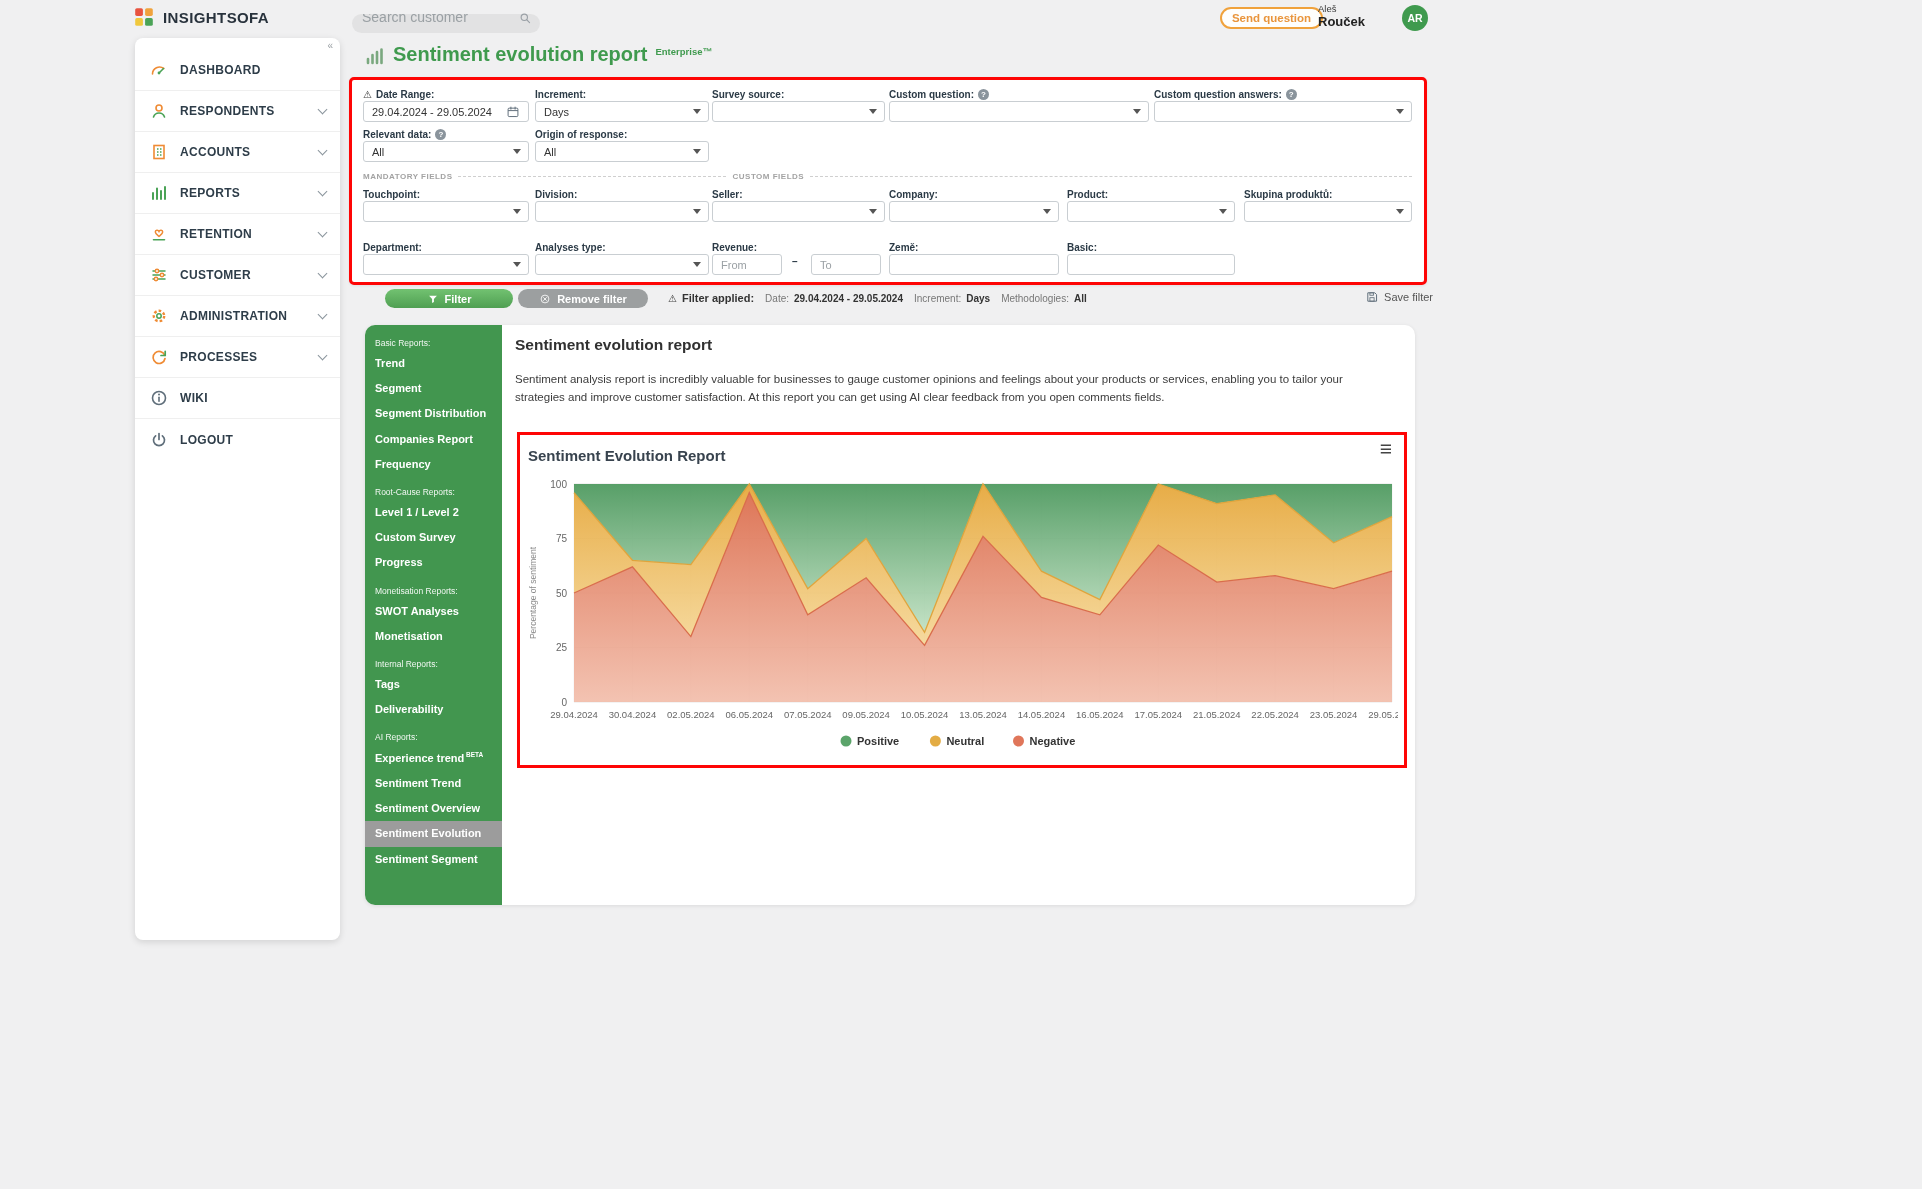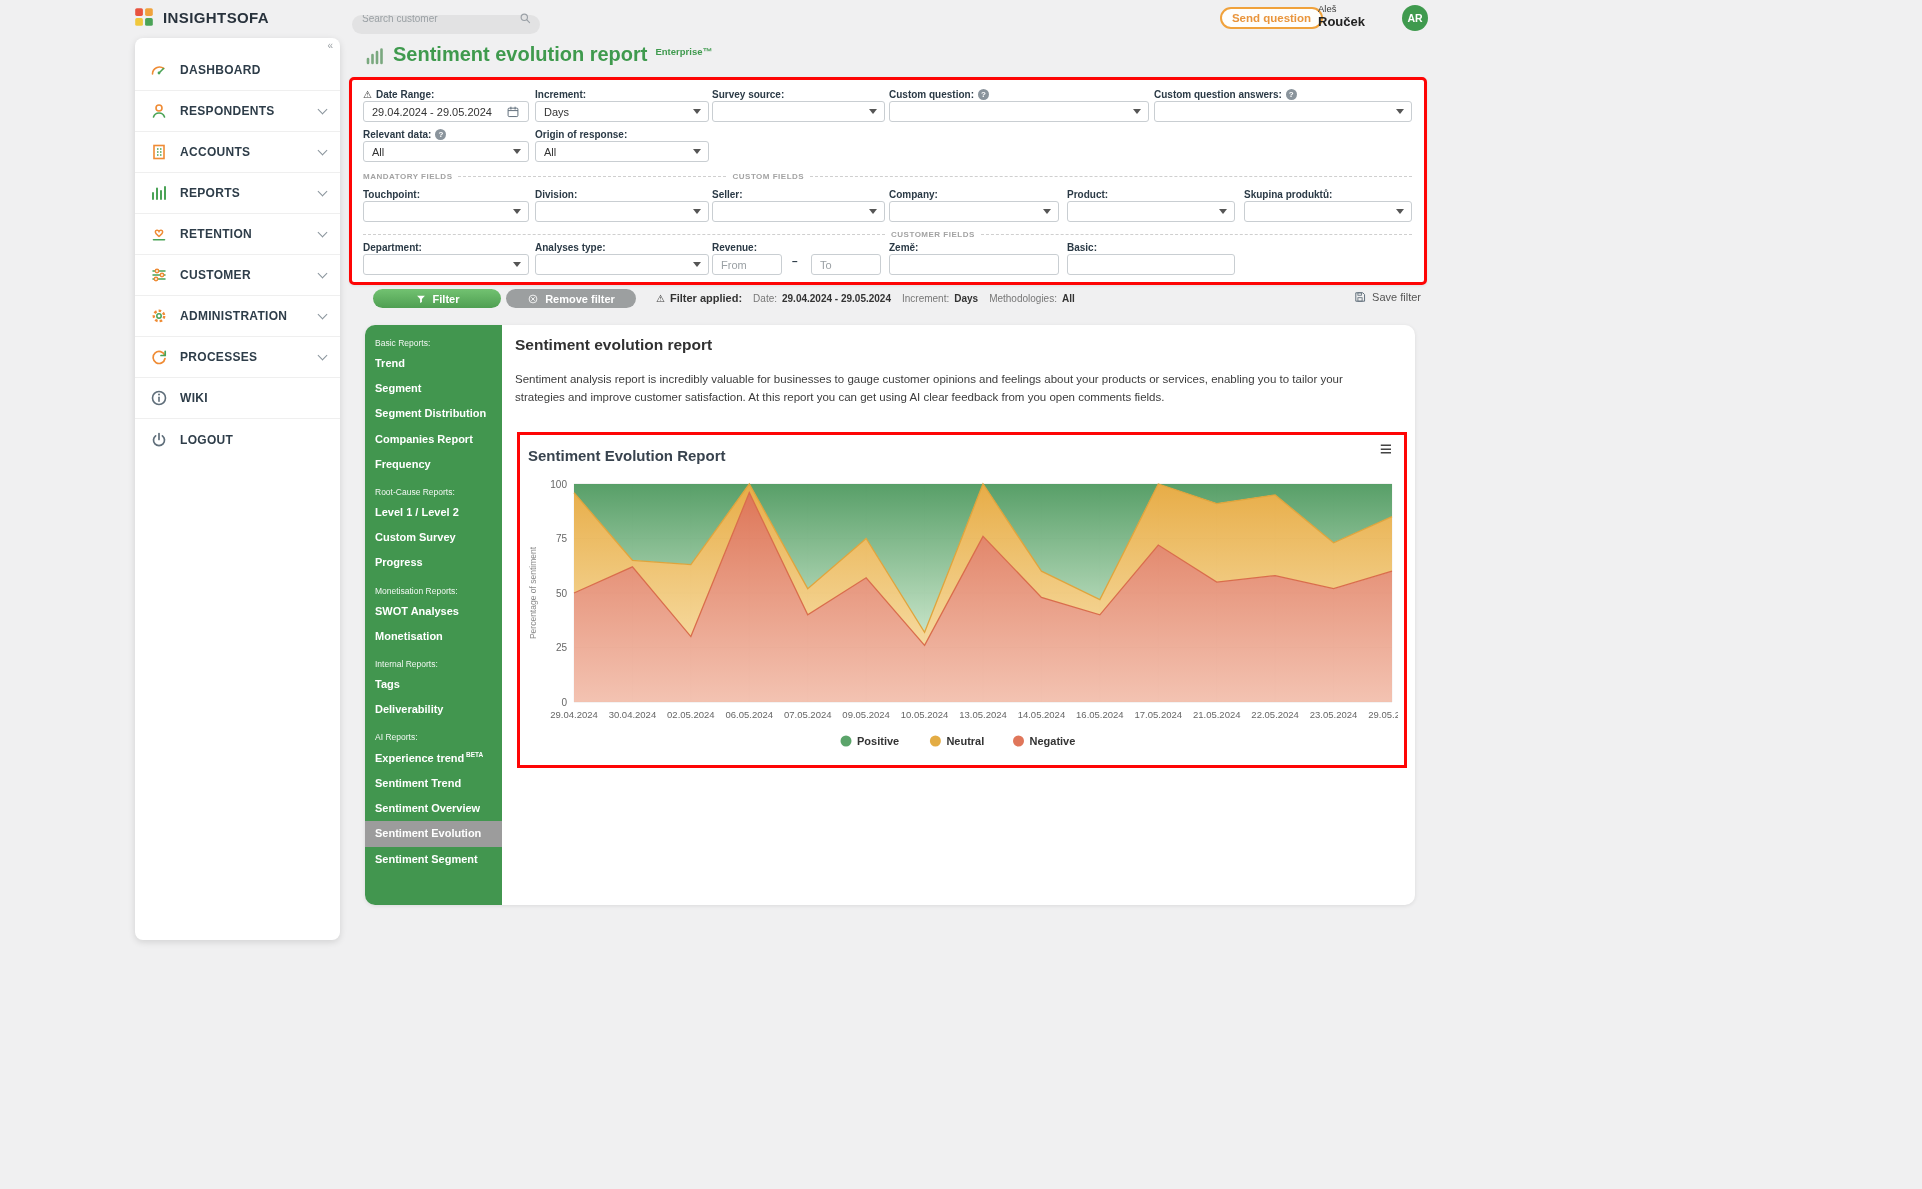--- a/index.html
+++ b/index.html
@@ -5,21 +5,21 @@
   * { margin:0; padding:0; box-sizing:border-box; }
   body { background:#f0f0f1; font-family:"Liberation Sans","DejaVu Sans",sans-serif; }
   #root { position:relative; width:1922px; height:1189px; background:#f0f0f1; overflow:hidden; }
 
   
   .topbar { position:absolute; left:0; top:0; width:100%; height:36px; }
   .logo { position:absolute; left:133px; top:6px; display:flex; align-items:center; gap:8px; }
   .logo svg { width:22px; height:22px; }
   .logo-text { font-size:15px; font-weight:800; letter-spacing:.4px; color:#28323c; }
   .search-wrap { position:absolute; left:352px; top:8px; width:188px; height:19px; }
-  .search { width:100%; height:100%; background:#e2e2e3; border:none; border-radius:10px; padding:0 28px 12px 10px; font-size:10px; color:#444; font-family:inherit; outline:none; }
+  .search { width:100%; height:100%; background:#e2e2e3; border:none; border-radius:10px; padding:0 28px 12px 10px; font-size:14px; color:#444; font-family:inherit; outline:none; }
   .search::placeholder { color:#9aa0a4; }
   .search-icon { position:absolute; right:8px; top:2.5px; width:14px; height:14px; }
   .send-btn { position:absolute; left:1220px; top:7px; width:103px; height:22px; border:2px solid #f0a23c; border-radius:11px; background:#fefefc; color:#e9953c; font-weight:700; font-size:11.5px; display:flex; align-items:center; justify-content:center; cursor:pointer; }
   .user-name { position:absolute; left:1318px; top:4px; width:78px; line-height:1.15; }
   .user-first { font-size:9.5px; color:#3a3a3a; display:block; }
   .user-last { font-size:13px; font-weight:700; color:#222; display:block; }
   .avatar { position:absolute; left:1402px; top:5px; width:26px; height:26px; border-radius:50%; background:#3f9a4e; color:#fff; font-size:10.5px; font-weight:700; display:flex; align-items:center; justify-content:center; }
 
   
   .sidebar { position:absolute; left:135px; top:38px; width:205px; height:902px; background:#fff; border-radius:8px; box-shadow:0 2px 7px rgba(0,0,0,.13); }
@@ -48,21 +48,21 @@
   .ctl.sel { padding-right:20px; cursor:pointer; }
   .caret { position:absolute; right:7px; top:7px; width:0; height:0; border-left:4px solid transparent; border-right:4px solid transparent; border-top:5px solid #555; }
   .date { justify-content:space-between; cursor:pointer; }
   .date svg { width:14px; height:14px; }
   .ctl input { border:none; outline:none; width:100%; font-size:11px; font-family:inherit; color:#333; }
   .ctl input::placeholder { color:#9aa0a4; }
   .sep { position:absolute; display:flex; align-items:center; gap:6px; font-size:8px; font-weight:700; color:#a3a3a3; letter-spacing:.5px; }
   .dash { border-top:1px dashed #cfcfcf; height:0; }
 
   
-  .fbar { position:absolute; left:373px; top:289px; width:1050px; height:20px;padding-left:17px; }
+  .fbar { position:absolute; left:385px; top:289px; width:1050px; height:20px;padding-left:17px; }
   .btn-filter { position:absolute; left:0; top:0; width:128px; height:19px; background:linear-gradient(#72c271,#4f9f52); border-radius:10px; color:#fff; font-size:11px; font-weight:700; display:flex; align-items:center; justify-content:center; gap:6px; cursor:pointer; }
   .btn-filter svg, .btn-remove svg { width:12px; height:12px; }
   .btn-remove { position:absolute; left:133px; top:0; width:130px; height:19px; background:#9c9fa0; border-radius:10px; color:#fff; font-size:11px; font-weight:700; display:flex; align-items:center; justify-content:center; gap:6px; cursor:pointer; }
   .applied { position:absolute; left:283px; top:3px; display:flex; align-items:center; gap:5px; font-size:10px; color:#777; white-space:nowrap; }
   .applied .lab { font-size:11px; font-weight:700; color:#333; margin-right:6px; }
   .applied .v { font-weight:700; color:#333; margin-right:6px; }
   .save { position:absolute; right:2px; top:1px; display:flex; align-items:center; gap:5px; font-size:11px; color:#555; cursor:pointer; }
   .save svg { width:14px; height:14px; }
 
   
@@ -310,25 +310,20 @@
         <span class="caret"></span>
       </div>
     <span class="flabel" style="left:892px;top:109px">
         <span>Skupina produktů:</span>
       </span>
     <div class="ctl sel" style="left:892px;top:121px;width:168px">
         <span></span>
         <span class="caret"></span>
       </div>
 
-    <div class="sep" style="left:11px;top:150px;width:1049px">
-      <span class="dash" style="flex:0 0 522px"></span>
-      <span>CUSTOMER FIELDS</span>
-      <span class="dash" style="flex:1"></span>
-    </div>
 
     <span class="flabel" style="left:11px;top:162px">
         <span>Department:</span>
       </span>
     <div class="ctl sel" style="left:11px;top:174px;width:166px">
         <span></span>
         <span class="caret"></span>
       </div>
     <span class="flabel" style="left:183px;top:162px">
         <span>Analyses type:</span>

